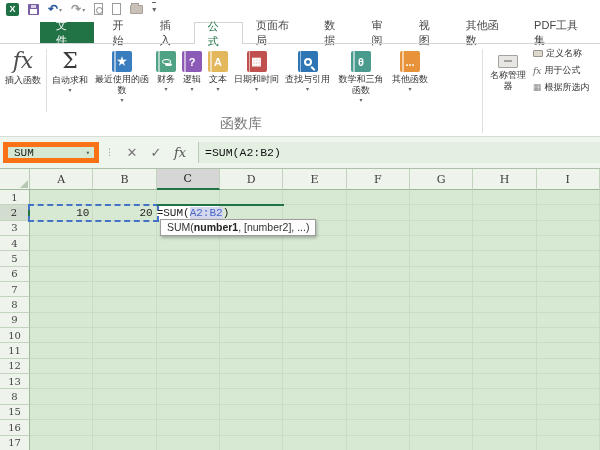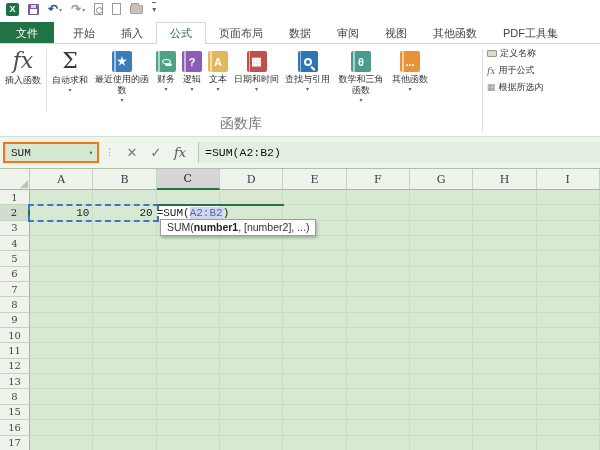--- a/index.html
+++ b/index.html
@@ -21,21 +21,21 @@
   .doc-ic { width:9px; height:12px; border:1px solid #9b9b9b; background:#fff; position:relative; }
   .preview-ic { width:9px; height:12px; border:1px solid #9b9b9b; background:#fff; position:relative; }
   .preview-ic::after { content:""; position:absolute; width:5px; height:5px; border:1px solid #8a8a8a;
     border-radius:50%; left:1px; top:3px; }
   .folder-ic { width:13px; height:9px; background:#c9c0b8; border:1px solid #a89f96; border-radius:1px; position:relative; }
   .folder-ic::before { content:""; position:absolute; top:-3px; left:0; width:6px; height:2px;
     background:#c9c0b8; border:1px solid #a89f96; border-bottom:none; }
   .qat-more { color:#666; font-size:8px; border-top:1px solid #666; line-height:7px; }
 
   
-  .tabbar { height:26px; display:flex; align-items:flex-end; background:#fff; position:relative; }
+  .tabbar { height:26px; display:flex; align-items:flex-end; background:#fff; position:relative;padding-left:40px; }
   .tabbar::after { content:""; position:absolute; left:0; right:0; bottom:0; height:1px; background:#d4d4d4; }
   .tab-file { background:#217346; color:#fff; font-size:11px; padding:0 16px; height:22px;
     display:flex; align-items:center; margin-right:6px; cursor:default; }
   .tab { font-size:11px; color:#444; padding:0 13px; height:22px; display:flex; align-items:center; cursor:default; }
   .tab.active { background:#fff; color:#217346; border:1px solid #d4d4d4; border-bottom:none;
     position:relative; z-index:2; }
 
   
   .ribbon { height:93px; background:#fff; border-bottom:1px solid #d5ded2; display:flex; padding:2px 0 0 2px; }
   .rib-group { display:flex; flex-direction:column; height:100%; }
@@ -65,21 +65,21 @@
   .small-btn { display:flex; align-items:center; gap:3px; font-size:9px; color:#333; padding:1px 2px;
     white-space:nowrap; overflow:hidden; }
   .tag-ic { width:10px; height:7px; background:#ddd8ce; border:1px solid #9a958c; border-radius:1px; }
   .fx-small { font-family:"DejaVu Serif", serif; font-style:italic; font-size:9px; color:#666; }
   .grid-ic { font-size:9px; color:#8a8a8a; line-height:9px; }
   .def-col { display:flex; flex-direction:column; justify-content:center; gap:2px; flex:1; }
 
   
   .formulabar { height:32px; background:#eef5ed; display:flex; align-items:center; padding:0 0 0 3px;
     border-bottom:1px solid #aebfab; }
-  .namebox { width:96px; height:21px; background:#d5e8d3; border:2px solid #f97316; display:flex;
+  .namebox { width:96px; height:21px; background:#d5e8d3; border:5px solid #f97316; display:flex;
     align-items:center; padding-left:6px; font-family:"Liberation Mono", monospace; font-size:11px; color:#222; }
   .namebox .nb-caret { margin-left:auto; margin-right:4px; font-size:7px; color:#555; }
   .fb-dots { color:#7a9a78; font-size:9px; line-height:9px; margin:0 6px; letter-spacing:0; }
   .fb-btn { width:24px; text-align:center; font-size:13px; color:#777; cursor:default; }
   .fb-check { color:#6a6a6a; }
   .fb-fx { font-family:"DejaVu Serif", serif; font-style:italic; font-size:13px; color:#555; }
   .fb-input { flex:1; height:21px; background:#e3f0e1; border-left:1px solid #b9cbb5; margin-left:6px;
     display:flex; align-items:center; padding-left:6px; font-family:"Liberation Mono", monospace;
     font-size:11.5px; color:#111; }
 
@@ -217,20 +217,24 @@
           <span class="book bk-orange">...</span>
           <span class="rib-label">其他函数</span>
           <span class="caret">▾</span>
         </div>
       </div>
       <div class="grp-label">函数库</div>
     </div>
     <div class="vsep"></div>
     <div class="rib-group" style="flex:1;">
       <div class="rib-row">
+        <div class="rib-btn">
+          <span class="drawer"></span>
+          <span class="rib-label" style="max-width:40px;">名称管理器</span>
+        </div>
         <div class="def-col">
           <div class="small-btn">
             <span class="tag-ic"></span>
             <span>定义名称</span>
           </div>
           <div class="small-btn">
             <span class="fx-small">fx</span>
             <span>用于公式</span>
           </div>
           <div class="small-btn">

